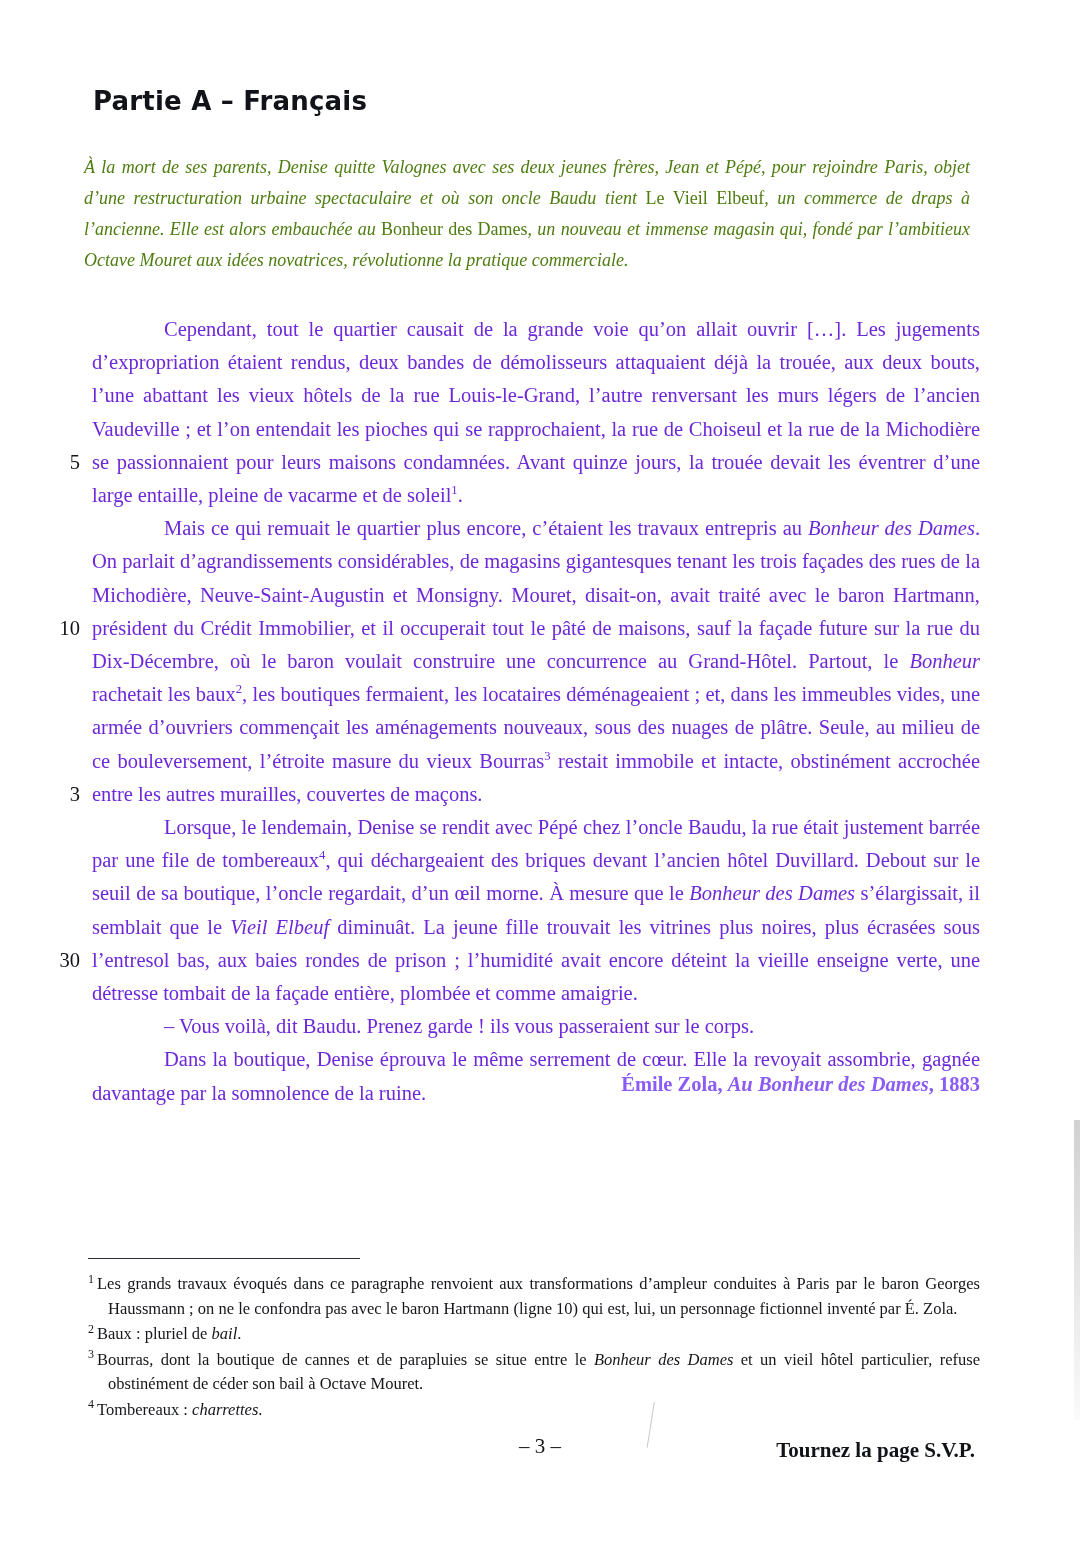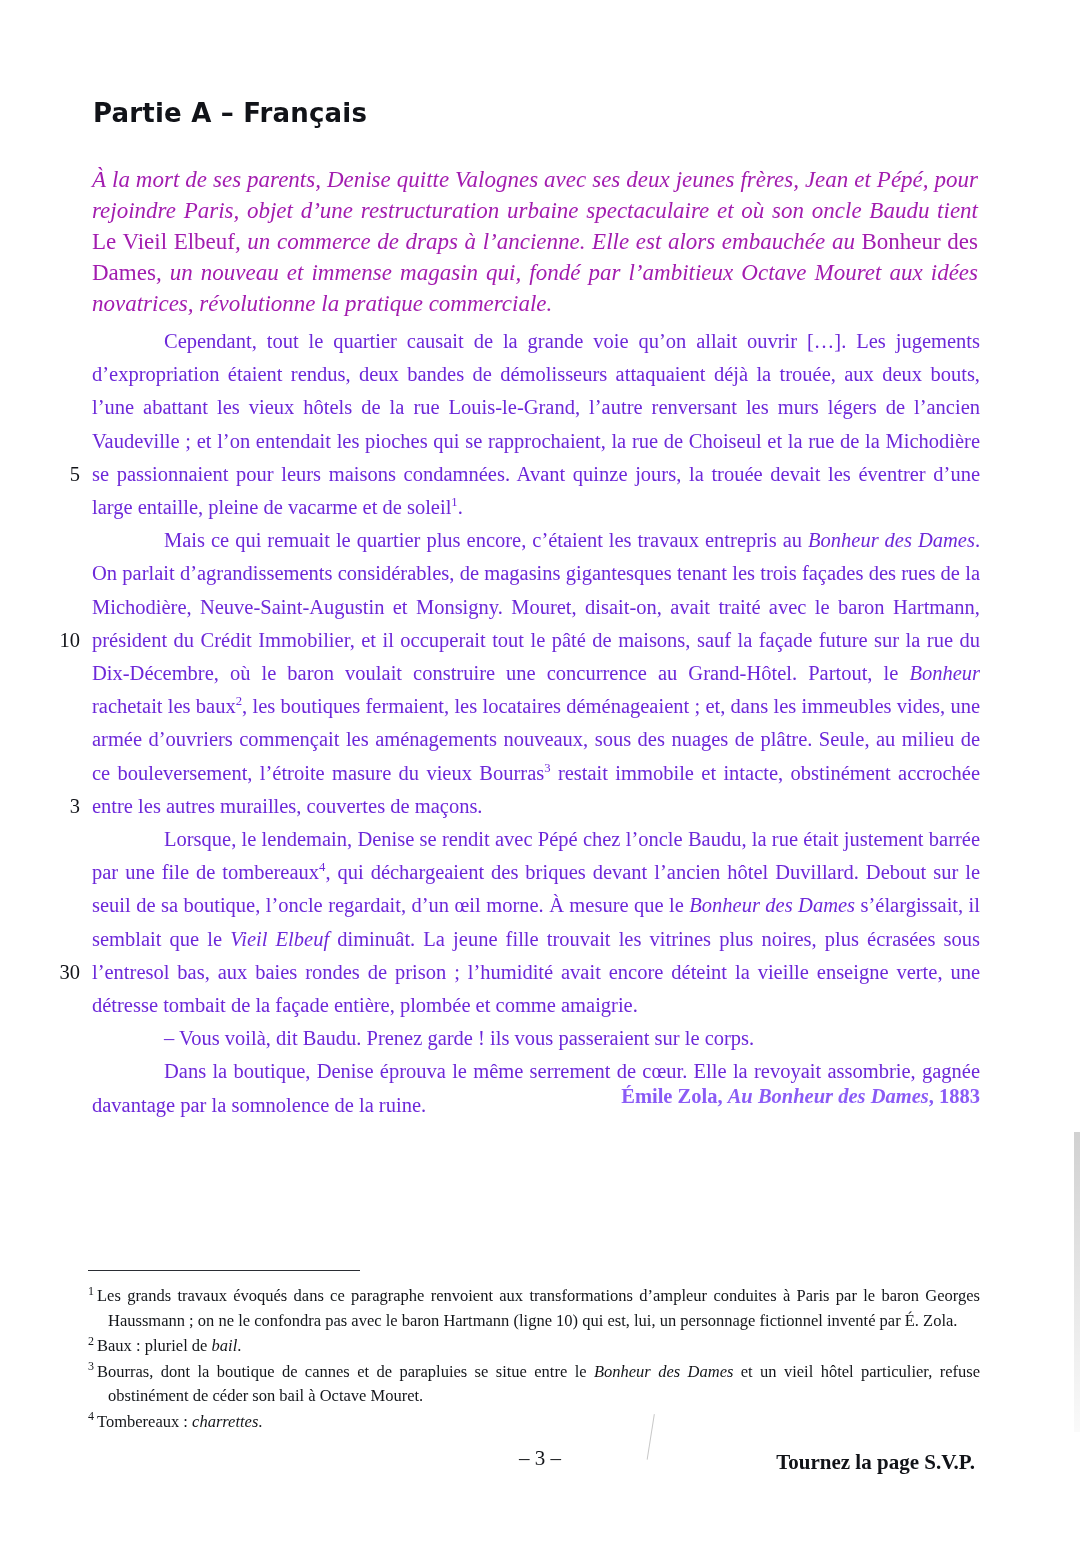--- a/index.html
+++ b/index.html
@@ -12,42 +12,41 @@
     height: 1553px;
     position: relative;
     font-family: "Liberation Serif", serif;
     color: #14161a;
     overflow: hidden;
   }
   .page {
     position: absolute;
     inset: 0;
     padding: 16px;
-    margin-top: 12px;
   }
   .title {
     position: absolute;
     left: 93px;
     top: 86px;
     font-family: "DejaVu Sans", sans-serif;
     font-weight: bold;
     font-size: 26px;
     letter-spacing: 0.2px;
     color: #111318;
   }
   .intro {
     position: absolute;
-    left: 92px;
+    left: 84px;
     top: 152px;
     width: 886px;
     font-style: italic;
-    font-size: 23px;
+    font-size: 18px;
     line-height: 31px;
     text-align: justify;
-    color: #a21caf;
+    color: #4d7c0f;
   }
   .intro .roman {
     font-style: normal;
   }
   .body-text {
     position: absolute;
     left: 92px;
     top: 313px;
     width: 888px;
     font-size: 20.5px;

